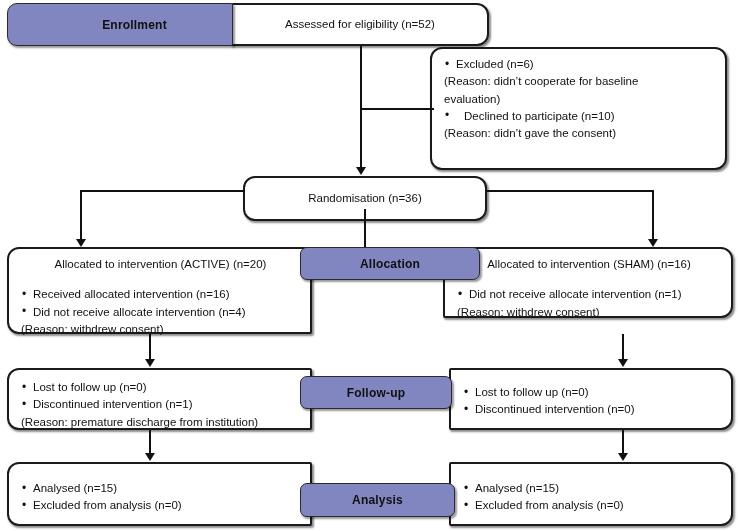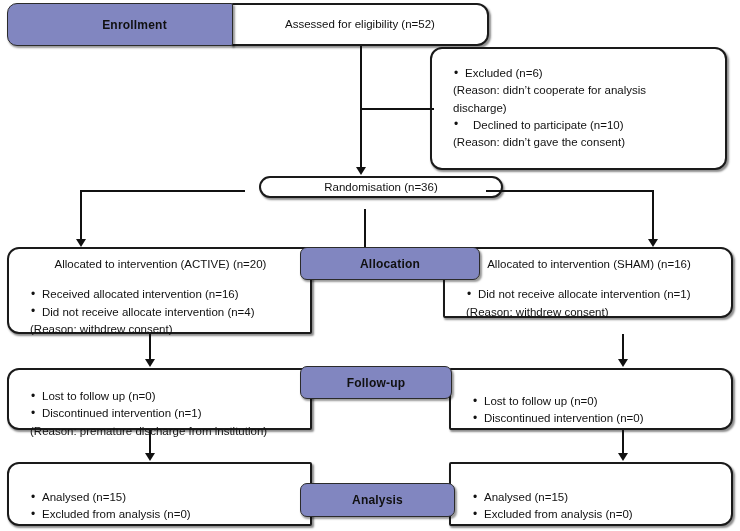--- a/index.html
+++ b/index.html
@@ -51,21 +51,21 @@
   .centered {
     display: flex;
     align-items: center;
     justify-content: center;
     text-align: center;
   }
 
   .pad { padding: 7px 10px 6px 12px; }
 
   ul.blist {
-    margin: 9px;
+    margin: 0;
     padding: 0;
     list-style: none;
   }
   ul.blist li {
     position: relative;
     padding-left: 12px;
     margin: 0 0 1px 0;
     white-space: nowrap;
   }
   ul.blist li.bullet::before {
@@ -131,28 +131,28 @@
 
   <div class="stage sq-right" style="left:7px; top:3px; width:226px; height:43px; border-radius:10px 2px 2px 10px;padding-left:29px;">Enrollment</div>
 
   <div class="box sq-left centered" style="left:231px; top:3px; width:258px; height:43px;">
     <span>Assessed for eligibility (n=52)</span>
   </div>
 
   <div class="box pad" style="left:430px; top:47px; width:297px; height:123px;">
     <ul class="blist">
       <li class="bullet">Excluded (n=6)</li>
-      <li class="plain">(Reason: didn’t cooperate for analysis</li>
-      <li class="plain">discharge)</li>
+      <li class="plain">(Reason: didn’t cooperate for baseline</li>
+      <li class="plain">evaluation)</li>
       <li class="bullet indent2">Declined to participate (n=10)</li>
       <li class="plain">(Reason: didn’t gave the consent)</li>
     </ul>
   </div>
 
-  <div class="box centered" style="left:243px; top:176px; width:244px; height:22px;margin-left:16px;">
+  <div class="box centered" style="left:243px; top:176px; width:244px; height:45px;">
     <span>Randomisation (n=36)</span>
   </div>
 
   <div class="box pad sq-right" style="left:7px; top:247px; width:305px; height:87px;">
     <div class="title-line">Allocated to intervention (ACTIVE) (n=20)</div>
     <ul class="blist">
       <li class="bullet">Received allocated intervention (n=16)</li>
       <li class="bullet">Did not receive allocate intervention (n=4)</li>
       <li class="plain">(Reason: withdrew consent)</li>
     </ul>
@@ -169,21 +169,21 @@
   </div>
 
   <div class="box pad sq-right" style="left:7px; top:368px; width:305px; height:62px; padding-top:9px;">
     <ul class="blist">
       <li class="bullet">Lost to follow up (n=0)</li>
       <li class="bullet">Discontinued intervention (n=1)</li>
       <li class="plain">(Reason: premature discharge from institution)</li>
     </ul>
   </div>
 
-  <div class="stage" style="left:300px; top:366px; width:152px; height:33px;">Follow-up</div>
+  <div class="stage" style="left:300px; top:376px; width:152px; height:33px;">Follow-up</div>
 
   <div class="box pad sq-left" style="left:449px; top:368px; width:284px; height:62px; padding-top:14px;">
     <ul class="blist">
       <li class="bullet">Lost to follow up (n=0)</li>
       <li class="bullet">Discontinued intervention (n=0)</li>
     </ul>
   </div>
 
   <div class="box pad sq-right" style="left:7px; top:462px; width:305px; height:64px; padding-top:16px;">
     <ul class="blist">

